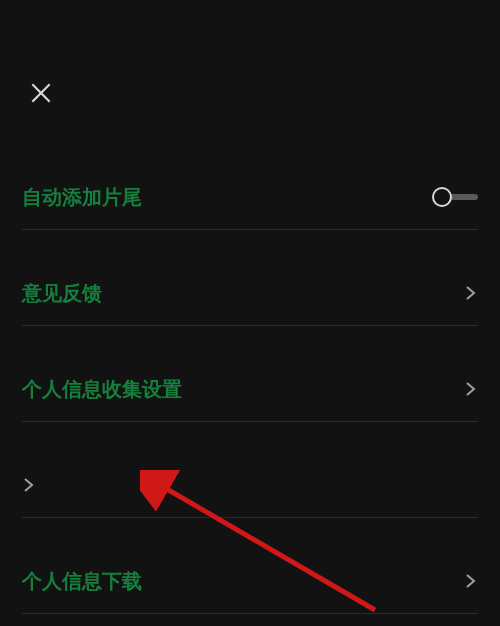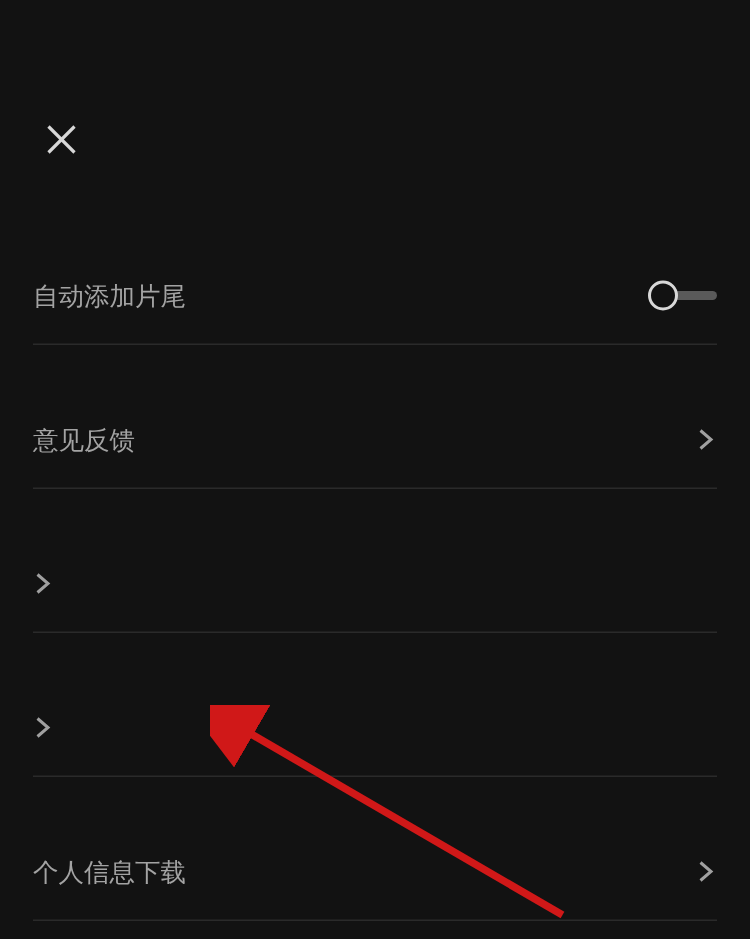--- a/index.html
+++ b/index.html
@@ -45,23 +45,23 @@
       bottom: 0;
       left: 22px;
       right: 22px;
       height: 1px;
       background-color: #2a2a2a;
     }
     .list-item + .list-item {
       margin-top: 30px;
     }
     .item-label {
-      font-size: 17px;
-      color: #a3a3a3;
-      font-weight: 400;
+      font-size: 20px;
+      color: #15803d;
+      font-weight: 700;
     }
     .toggle {
       width: 50px;
       height: 20px;
       position: relative;
       display: flex;
       align-items: center;
     }
     .toggle-track {
       width: 36px;
@@ -121,20 +121,21 @@
   <div class="list-item">
     <span class="item-label">意见反馈</span>
     <span class="chevron-right">
       <svg viewBox="0 0 14 20" fill="none" stroke="#a0a0a0" stroke-width="2">
         <polyline points="3,4 10,10 3,16"></polyline>
       </svg>
     </span>
   </div>
 
   <div class="list-item">
+    <span class="item-label">个人信息收集设置</span>
     <span class="chevron-right">
       <svg viewBox="0 0 14 20" fill="none" stroke="#a0a0a0" stroke-width="2">
         <polyline points="3,4 10,10 3,16"></polyline>
       </svg>
     </span>
   </div>
 
   <div class="list-item">
     <span class="chevron-right">
       <svg viewBox="0 0 14 20" fill="none" stroke="#a0a0a0" stroke-width="2">

